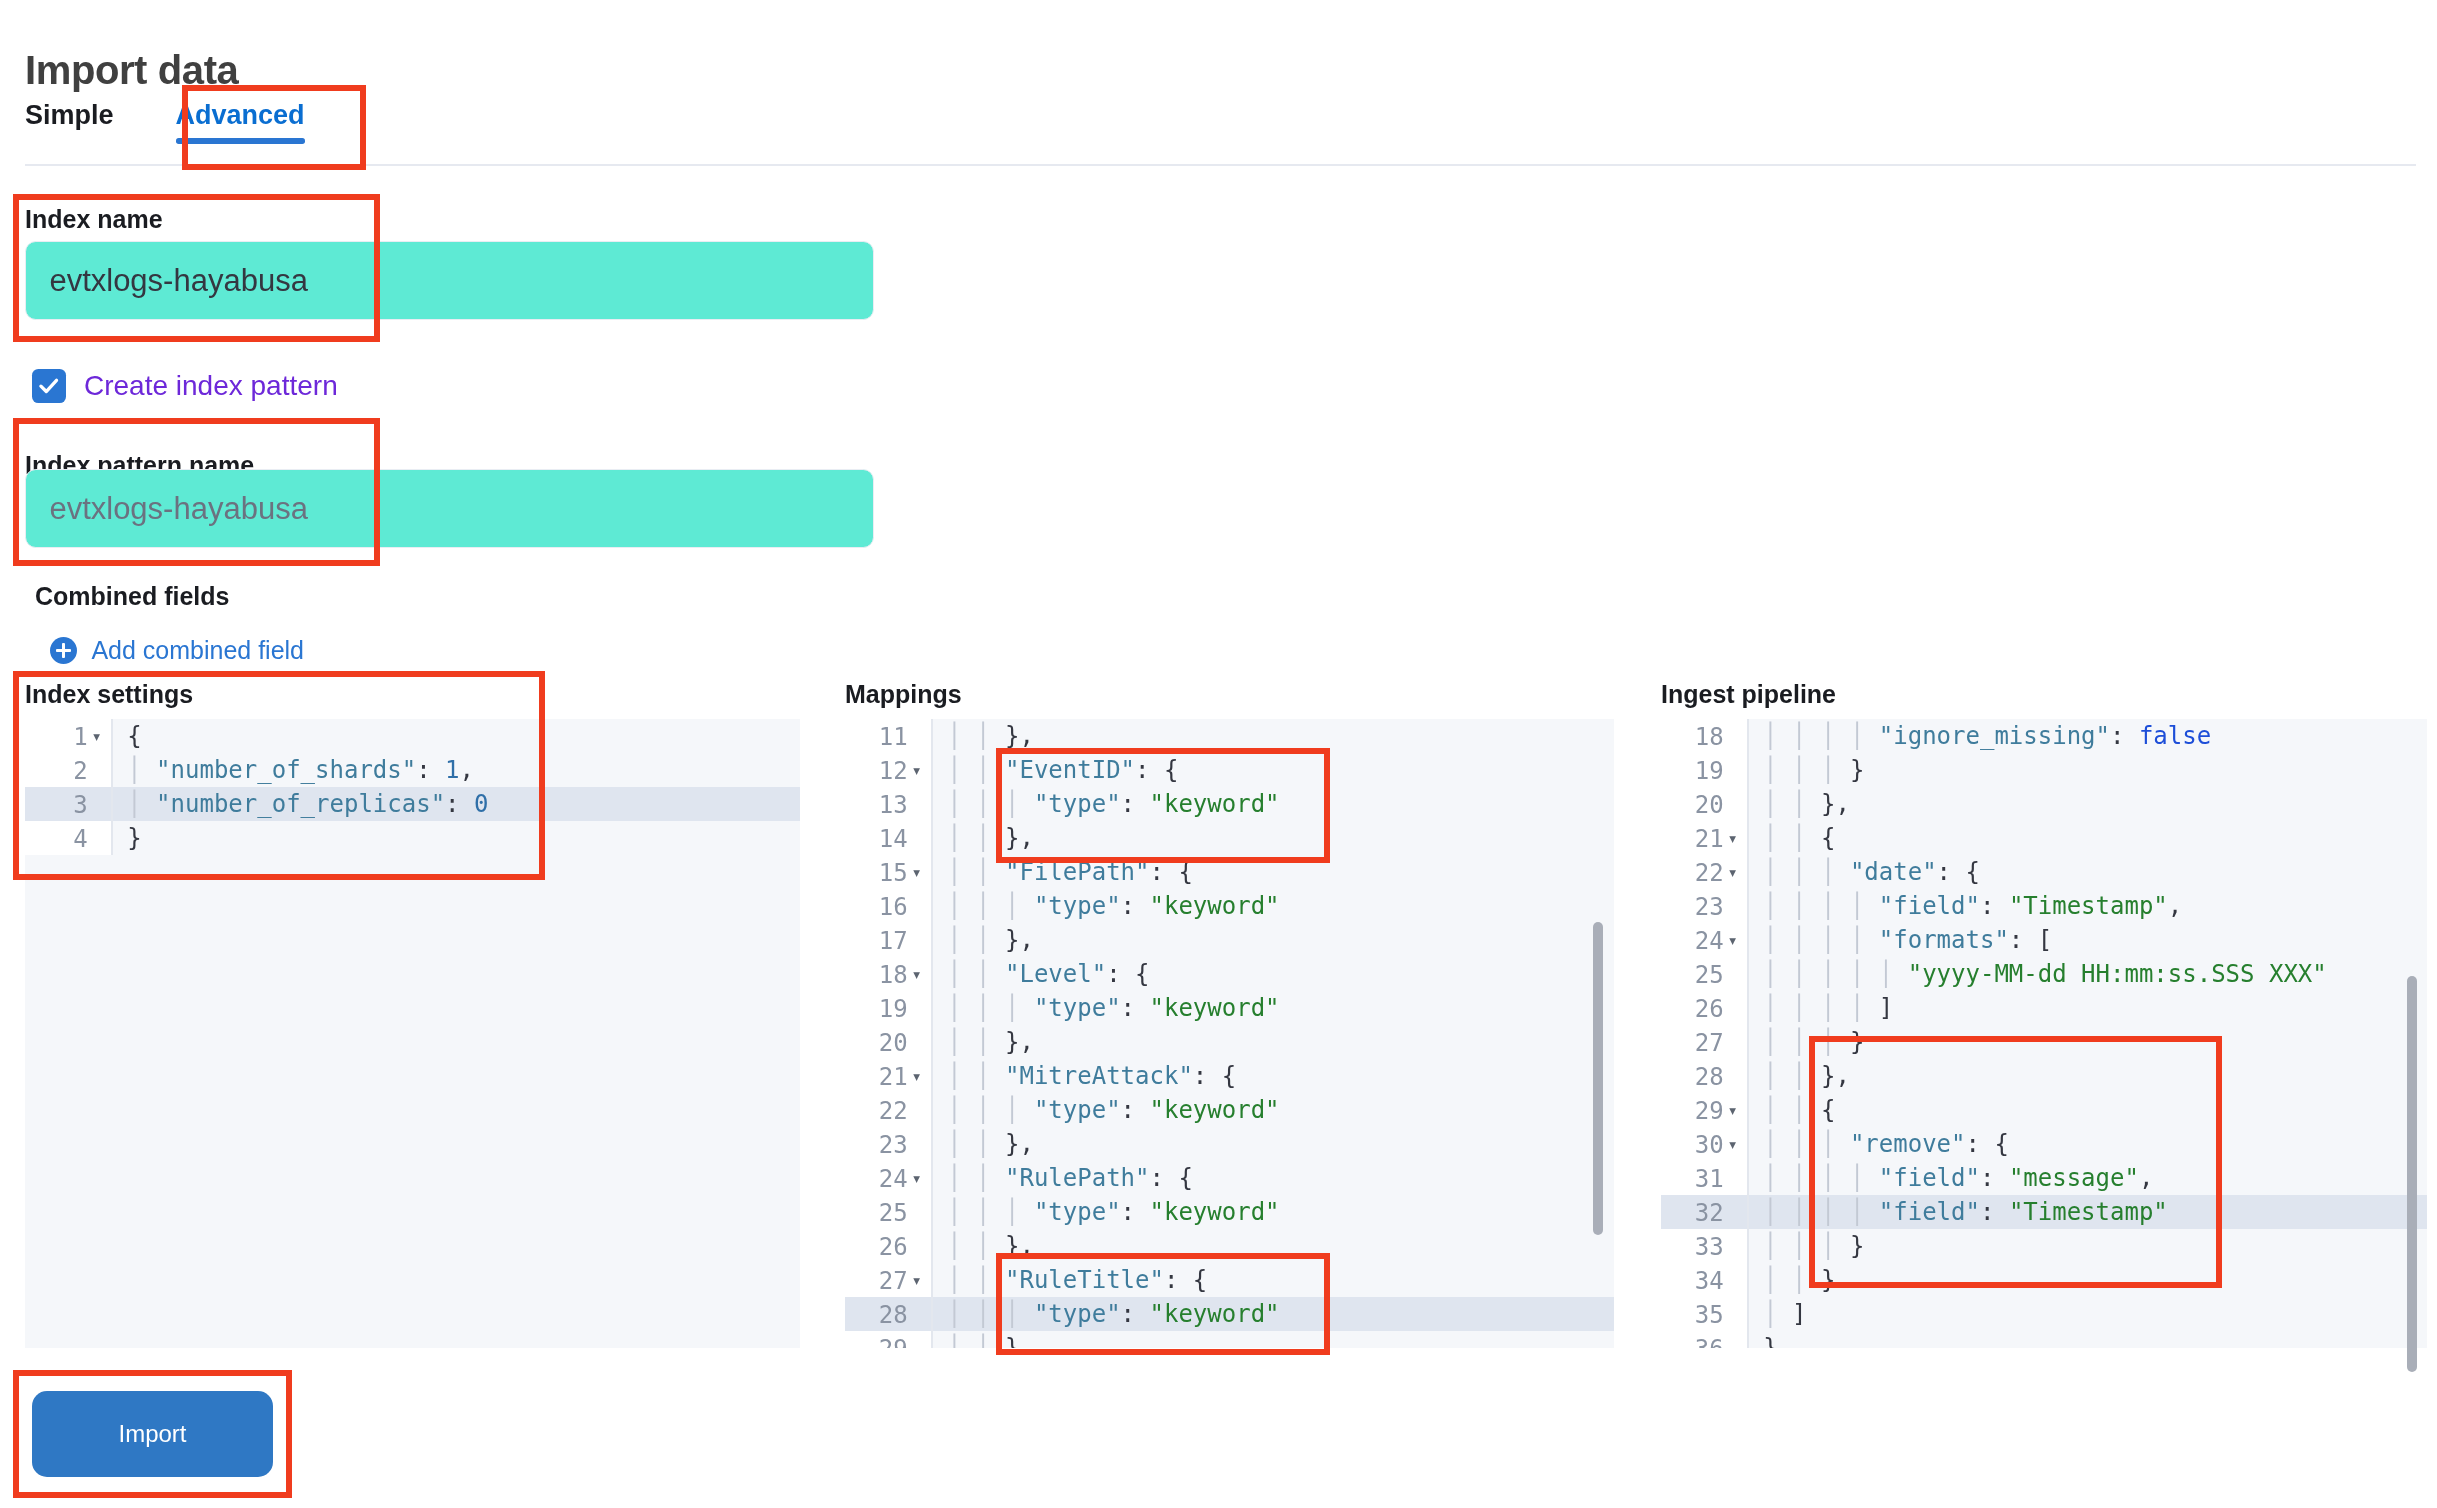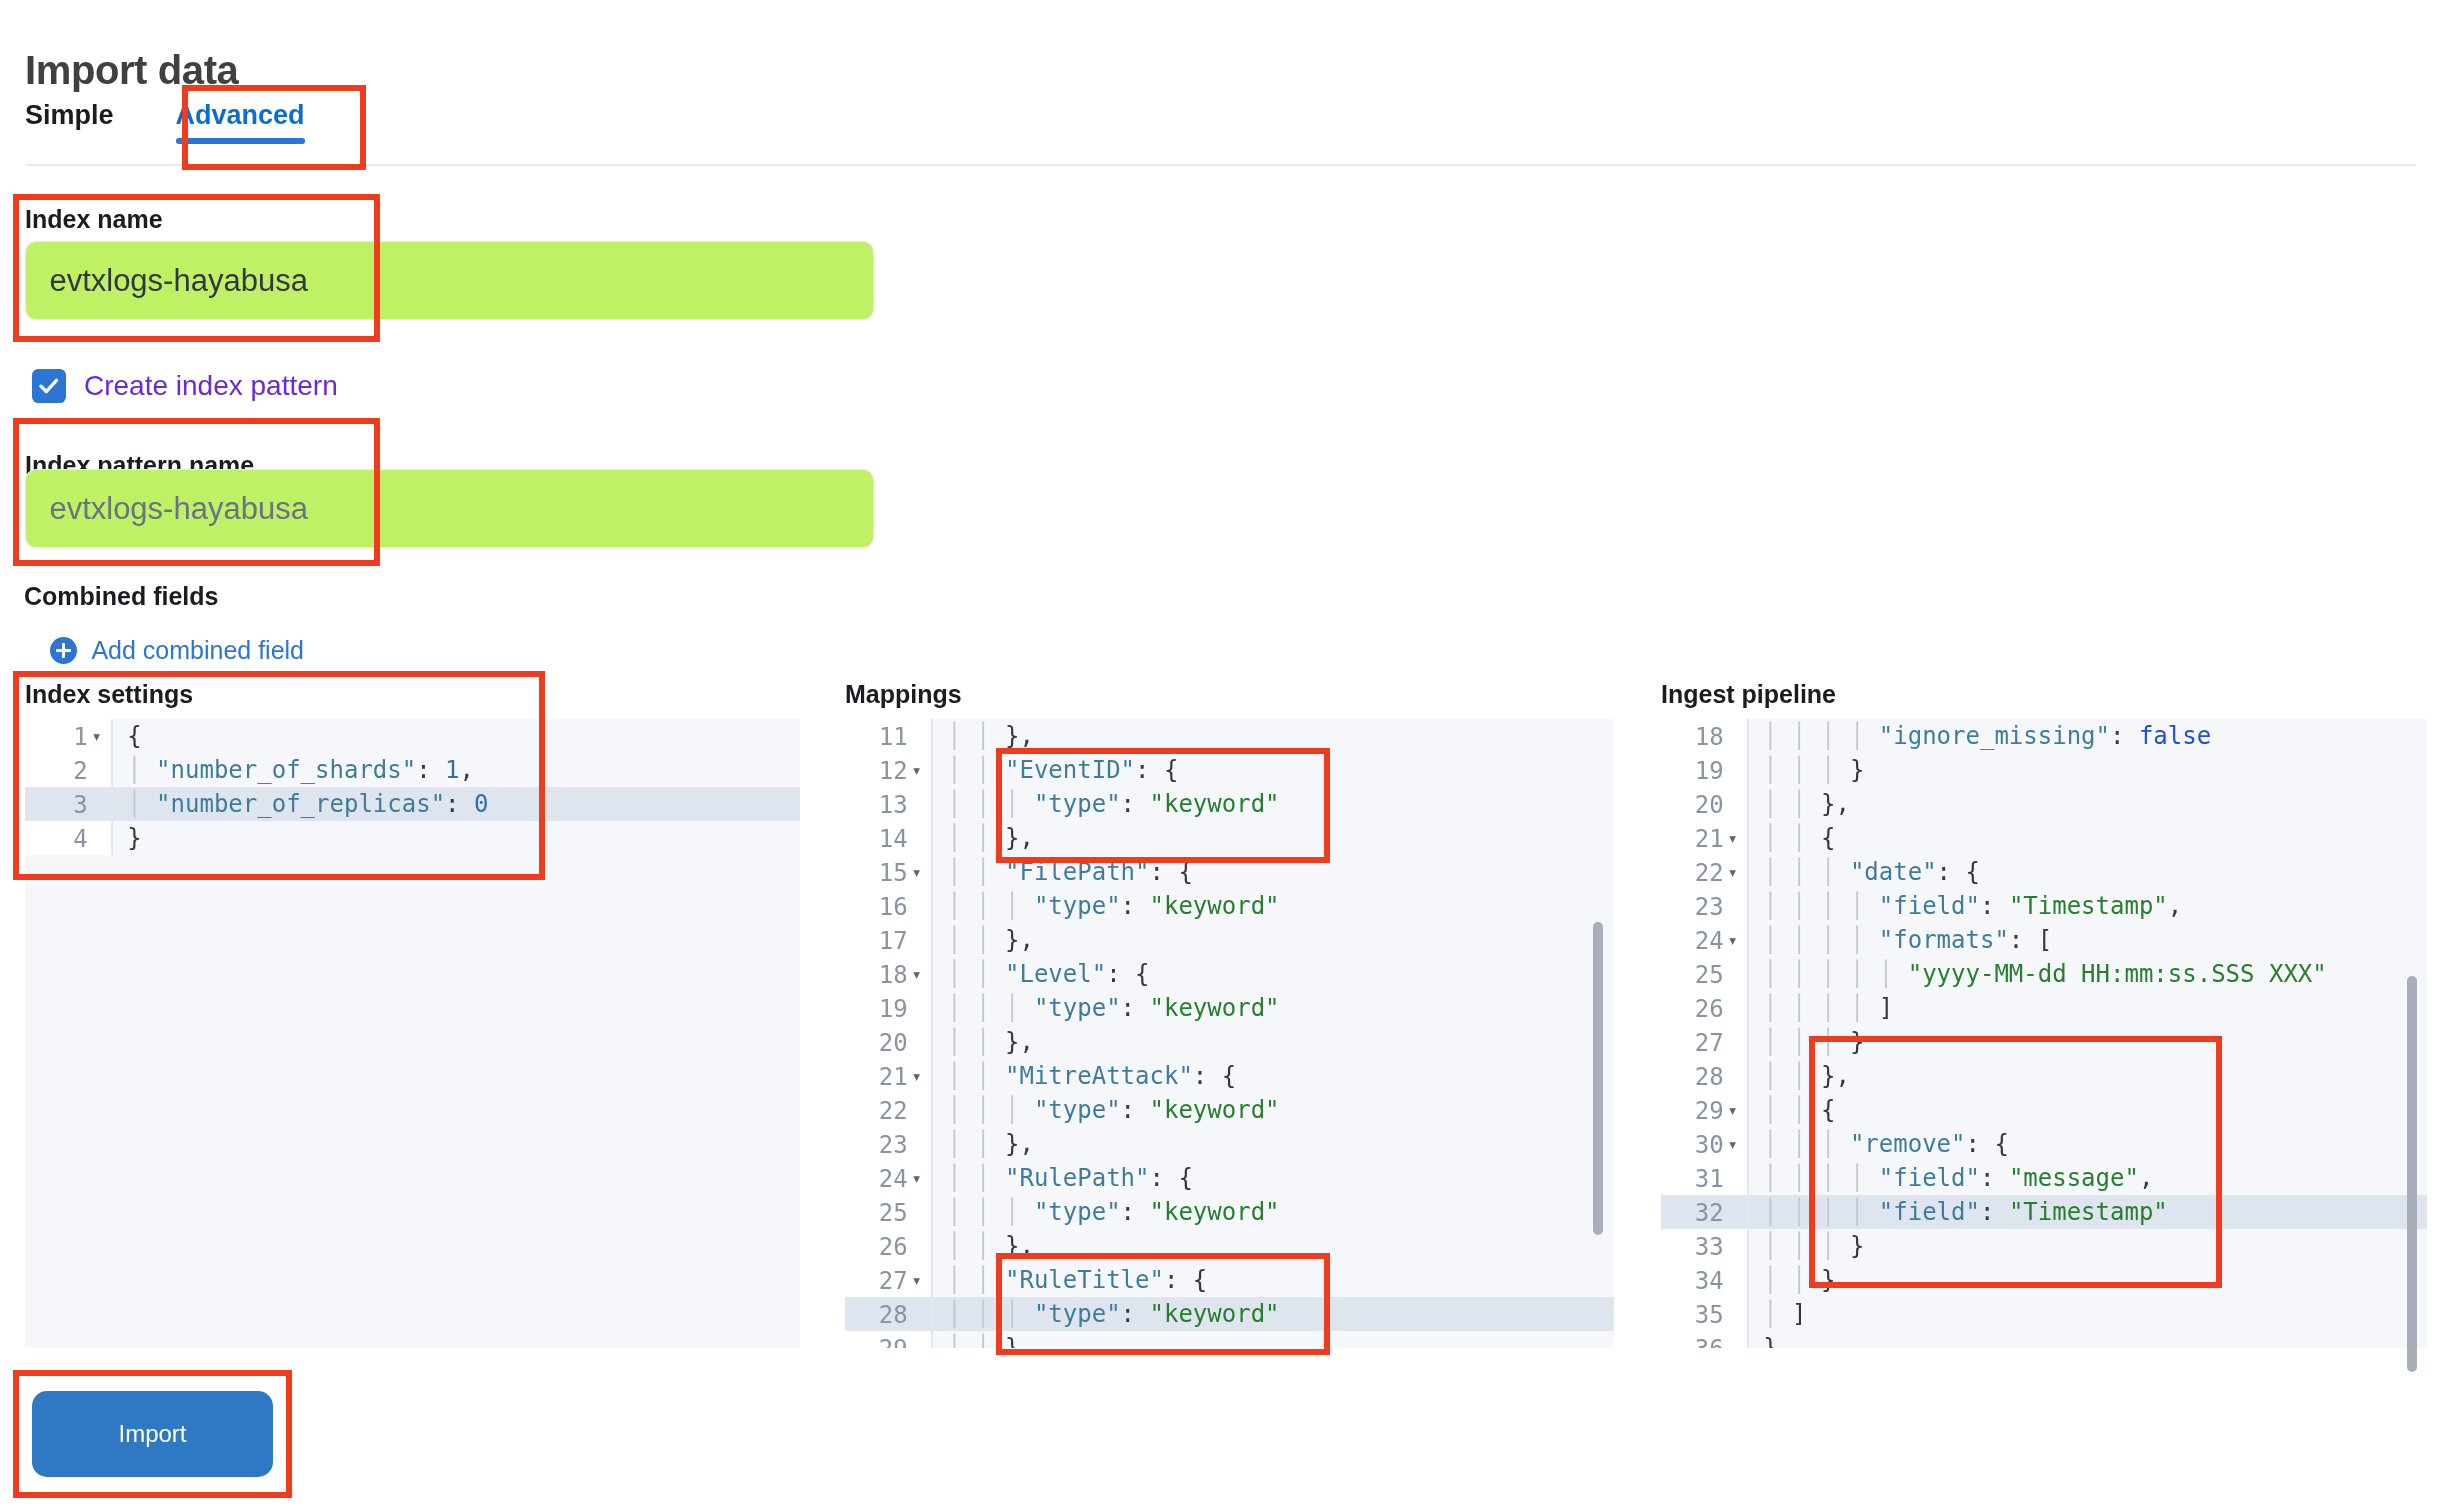--- a/index.html
+++ b/index.html
@@ -38,21 +38,21 @@
     background: #e6e9f0;
   }
 
   
   .field-label {
     position: absolute; font-size: 25px; font-weight: 700; color: #1a1c21;
     white-space: nowrap;
   }
   .text-input {
     position: absolute; height: 79px;
-    background: #bef264; border: 1.8px solid #e9edf3; border-radius: 10.8px;
+    background: #5eead4; border: 1.8px solid #e9edf3; border-radius: 10.8px;
     display: flex; align-items: center; padding: 0 23.4px;
     font-size: 31px; color: #343741;
   }
   .text-input.placeholder { color: #6b7280; }
 
   .checkbox-row { position: absolute; display: flex; align-items: center; }
   .checkbox {
     width: 34px; height: 34px; border-radius: 6.3px; background: #2a76d2;
     display: flex; align-items: center; justify-content: center;
     cursor: pointer; flex: 0 0 auto;
@@ -146,21 +146,21 @@
       <svg viewBox="0 0 24 24">
         <path d="M4 12.5 L9.5 18 L20 6.5" fill="none" stroke="#ffffff" stroke-width="3.4" stroke-linecap="round" stroke-linejoin="round"></path>
       </svg>
     </span>
     <span class="checkbox-label">Create index pattern</span>
   </div>
 
   <div class="field-label" style="left:25px; top:451px;">Index pattern name</div>
   <div class="text-input placeholder" style="left:25px; top:469px; width:849px;">evtxlogs-hayabusa</div>
 
-  <div class="section-heading" style="left:24px; top:582px;">Combined fields</div>
+  <div class="section-heading" style="left:35px; top:582px;">Combined fields</div>
   <div class="add-link" style="left:50px; top:636px;">
     <span class="plus-icon"></span>
     <span class="lbl">Add combined field</span>
   </div>
 
   <div class="ed-title" style="left:25px; top:680px;">Index settings</div>
   <div class="editor" id="ed-index-settings" style="left:25px; top:719px; width:775px; height:629px;">
       <div class="code-row"><span class="gutter">1<span class="fold">▾</span></span><span class="gutter-sep"></span><span class="code">{</span></div>
       <div class="code-row"><span class="gutter">2<span class="fold empty">▾</span></span><span class="gutter-sep"></span><span class="code"><span class="ind">│</span> <span class="tok-key">"number_of_shards"</span>: <span class="tok-num">1</span>,</span></div>
       <div class="code-row hl"><span class="gutter">3<span class="fold empty">▾</span></span><span class="gutter-sep"></span><span class="code"><span class="ind">│</span> <span class="tok-key">"number_of_replicas"</span>: <span class="tok-num">0</span></span></div>

